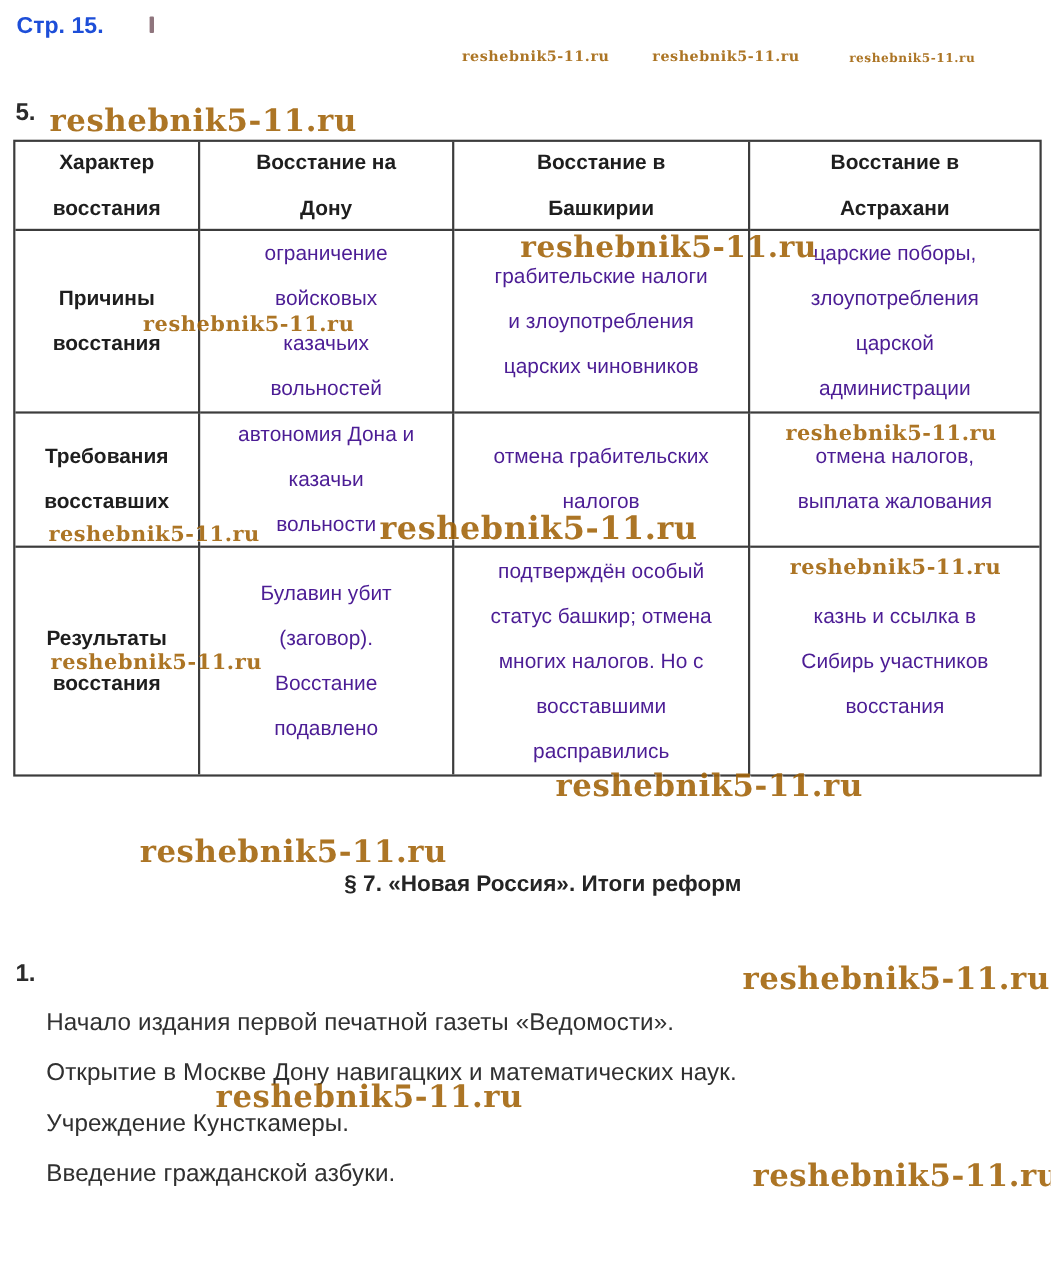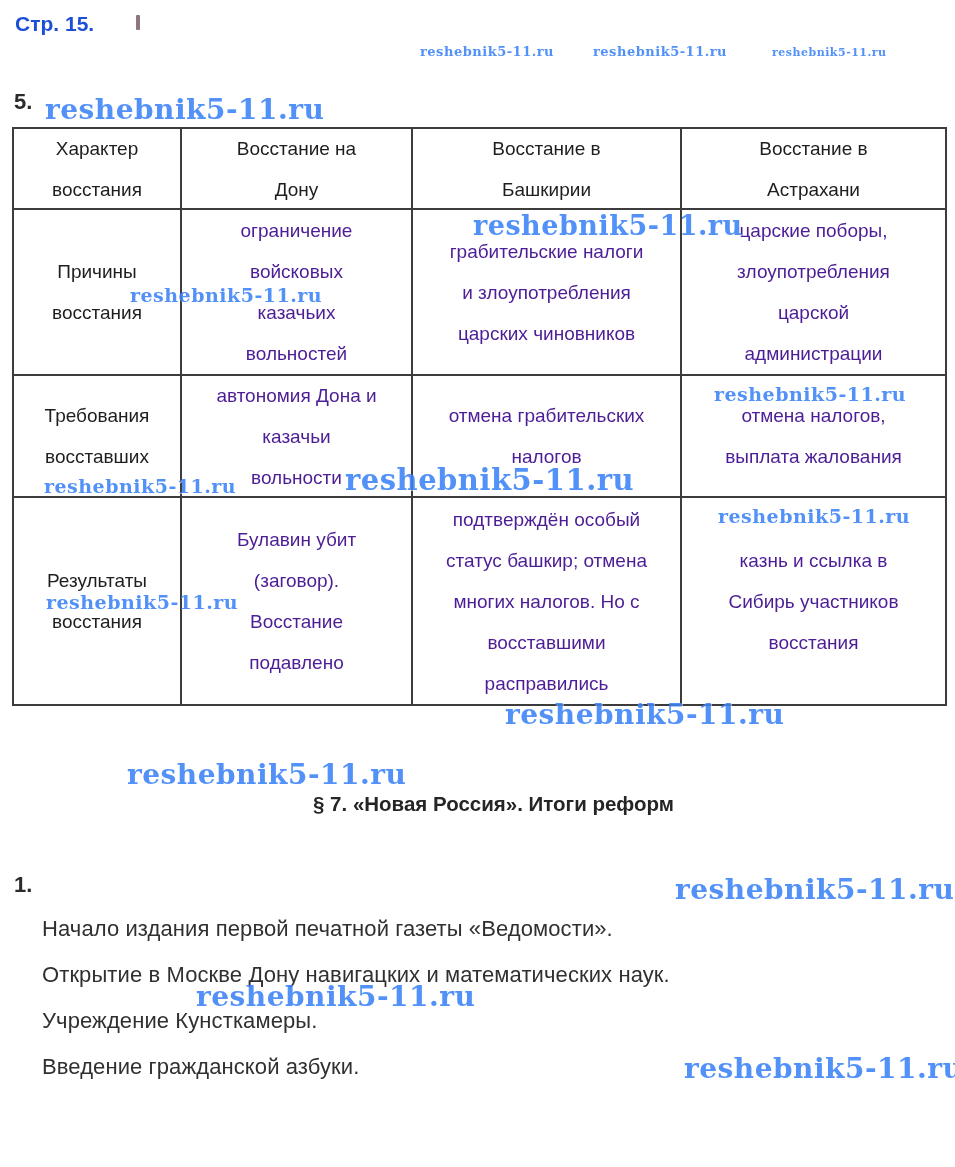--- a/index.html
+++ b/index.html
@@ -37,38 +37,38 @@
     border-bottom:2px solid #3c3c3c;
     display:flex;align-items:center;justify-content:center;
     text-align:center;
     font-size:19px;line-height:41px;color:#4c1d95;
     white-space:pre-line;
     padding:0 6px;
     overflow:hidden;
   }
   .cell:nth-child(4n){border-right:none;}
   .cell:nth-child(n+13){border-bottom:none;}
-  .cell.th,.cell.lbl{font-weight:normal;color:#1e1e1e;}
+  .cell.th,.cell.lbl{font-weight:bold;color:#1e1e1e;}
   
   .section-title{
     position:absolute;left:16px;top:792px;width:955px;
     text-align:center;font-size:20.5px;font-weight:bold;color:#252525;
   }
   .answers{
     position:absolute;left:42px;top:916px;width:880px;
   }
   .answers .line{
     height:46px;font-size:22px;color:#303030;
     letter-spacing:0.1px;
   }
   
   .wm{
     position:absolute;
     font-family:"DejaVu Serif",serif;font-weight:bold;
-    color:#3b82f6;letter-spacing:.5px;line-height:1;white-space:nowrap;
+    color:#a16207;letter-spacing:.5px;line-height:1;white-space:nowrap;
     opacity:.88;
     text-shadow:1px 1px 0 rgba(255,255,255,.65);
   }
 </style>
 </head>
 <body>
 
 <div class="page-label">Стр. 15.</div>
 <div class="stray"></div>
 

